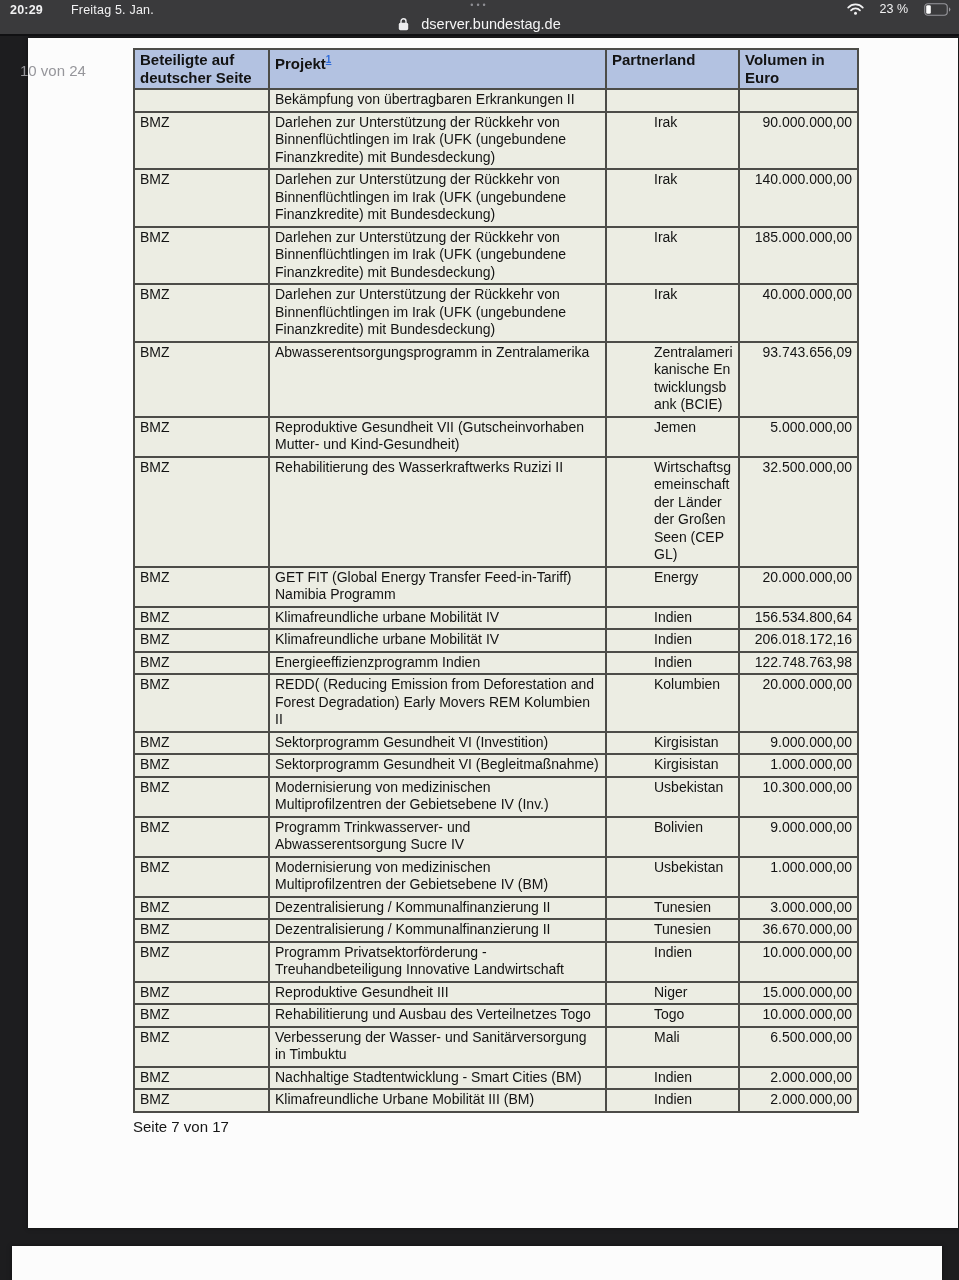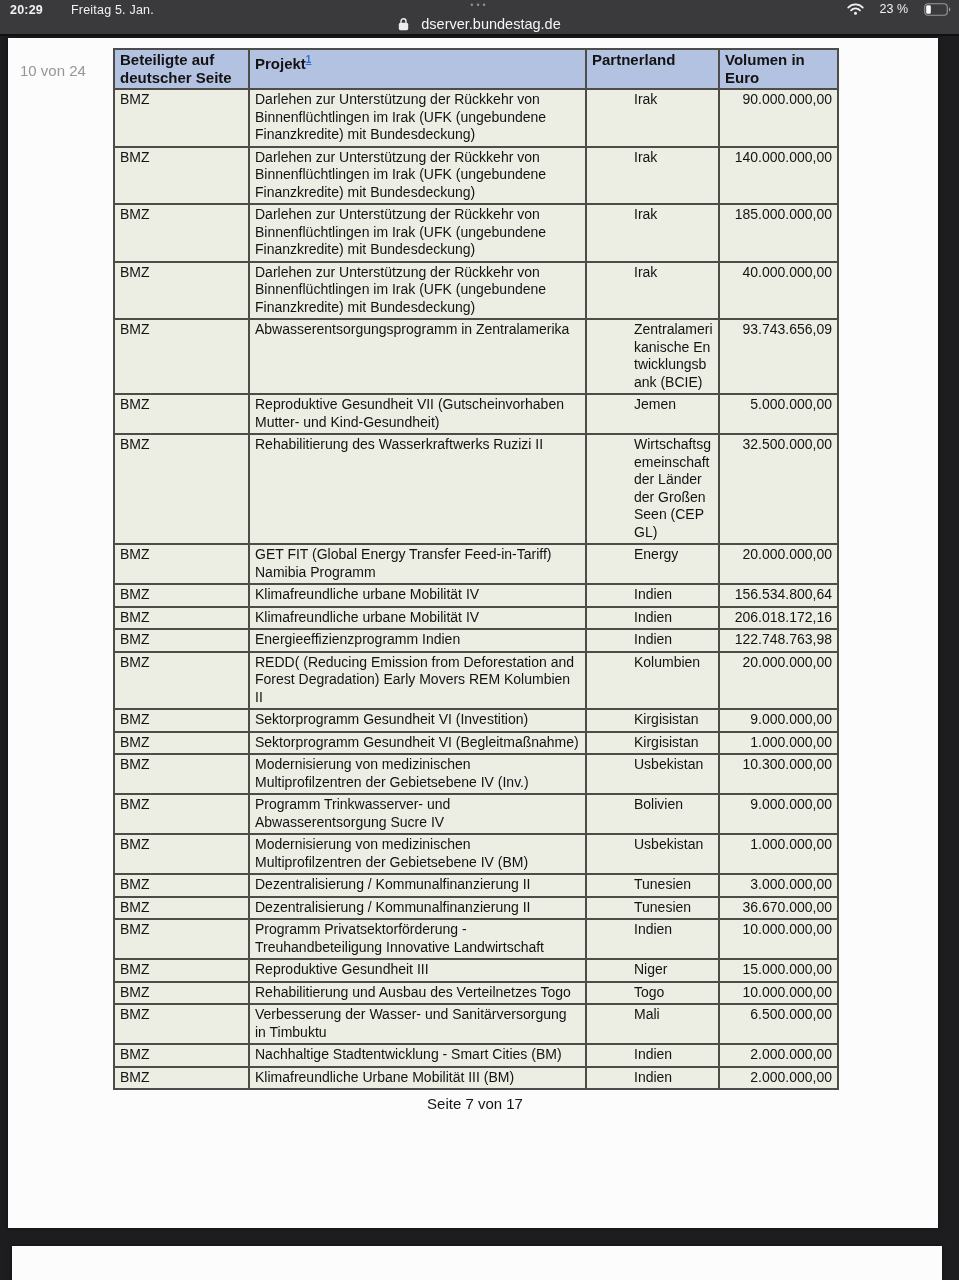--- a/index.html
+++ b/index.html
@@ -20,42 +20,42 @@
   .status-right { position:absolute; right:8px; top:2px; display:flex; align-items:center; gap:16px;
                   color:#f2f2f3; font-size:12.5px; }
   .url-row { position:absolute; top:14px; left:0; width:100%; height:20px;
              display:flex; align-items:center; justify-content:center; gap:12px;
              color:#f5f5f6; font-size:14.5px; cursor:pointer; }
 
   
   .viewer { position:absolute; top:38px; left:0; width:815px; height:1242px; background:#1d1d1f; }
   .page-indicator { position:absolute; left:20px; top:24px; z-index:10;
                     color:#96969b; font-size:15px; }
-  .pdf-page { position:absolute; left:8px; top:0; width:930px; height:1190px;
+  .pdf-page { position:absolute; left:28px; top:0; width:930px; height:1190px;
               background:#fcfcfc; box-shadow:0 0 4px rgba(0,0,0,.5); overflow:hidden; }
   .pdf-page-next { position:absolute; left:12px; top:1208px; width:930px; height:34px;
                    background:#fcfcfc; box-shadow:0 0 4px rgba(0,0,0,.5); }
 
   
   .doc-table { margin:10px 0 0 105px; width:724px; border-collapse:collapse;
                table-layout:fixed; color:#131313; }
   .doc-table col.c-org { width:135px; }
   .doc-table col.c-project { width:337px; }
   .doc-table col.c-partner { width:133px; }
   .doc-table col.c-volume { width:119px; }
   .doc-table th, .doc-table td { border:2px solid #4c4c48; vertical-align:top;
                padding:1px 5px 2px 5px; line-height:17.5px; }
   .doc-table th { background:#b3c2e1; font-size:15px; font-weight:700; text-align:left; }
   .doc-table td { background:#ecede3; font-size:14px; }
   td.cell-volume { text-align:right; }
   td.cell-partner { word-break:break-all; overflow-wrap:anywhere;padding-left:47px; }
   .footnote-sup { font-size:10px; vertical-align:super; color:#2e6bd9;
                   text-decoration:underline; cursor:pointer; }
 
-  .page-footer { margin:5px 0 0 105px; width:724px; text-align:center;
+  .page-footer { margin:5px 0 0 105px; width:724px; text-align:left;
                  font-size:15px; color:#161616; }
 
   .icon svg { display:block; }
 </style>
 </head>
 <body>
 
 <div class="screen">
 
   <header class="chrome">
@@ -107,20 +107,26 @@
         </colgroup>
         <thead>
           <tr>
             <th>Beteiligte auf deutscher Seite</th>
             <th><span>Projekt</span><span class="footnote-sup">1</span></th>
             <th>Partnerland</th>
             <th>Volumen in Euro</th>
           </tr>
         </thead>
         <tbody id="table-body">
+  <tr>
+    <td class="cell-org"></td>
+    <td class="cell-project">Bekämpfung von übertragbaren Erkrankungen II</td>
+    <td class="cell-partner"></td>
+    <td class="cell-volume"></td>
+  </tr>
 
   <tr>
     <td class="cell-org">BMZ</td>
     <td class="cell-project">Darlehen zur Unterstützung der Rückkehr von Binnenflüchtlingen im Irak (UFK (ungebundene Finanzkredite) mit Bundesdeckung)</td>
     <td class="cell-partner">Irak</td>
     <td class="cell-volume">90.000.000,00</td>
   </tr>
 
   <tr>
     <td class="cell-org">BMZ</td>

